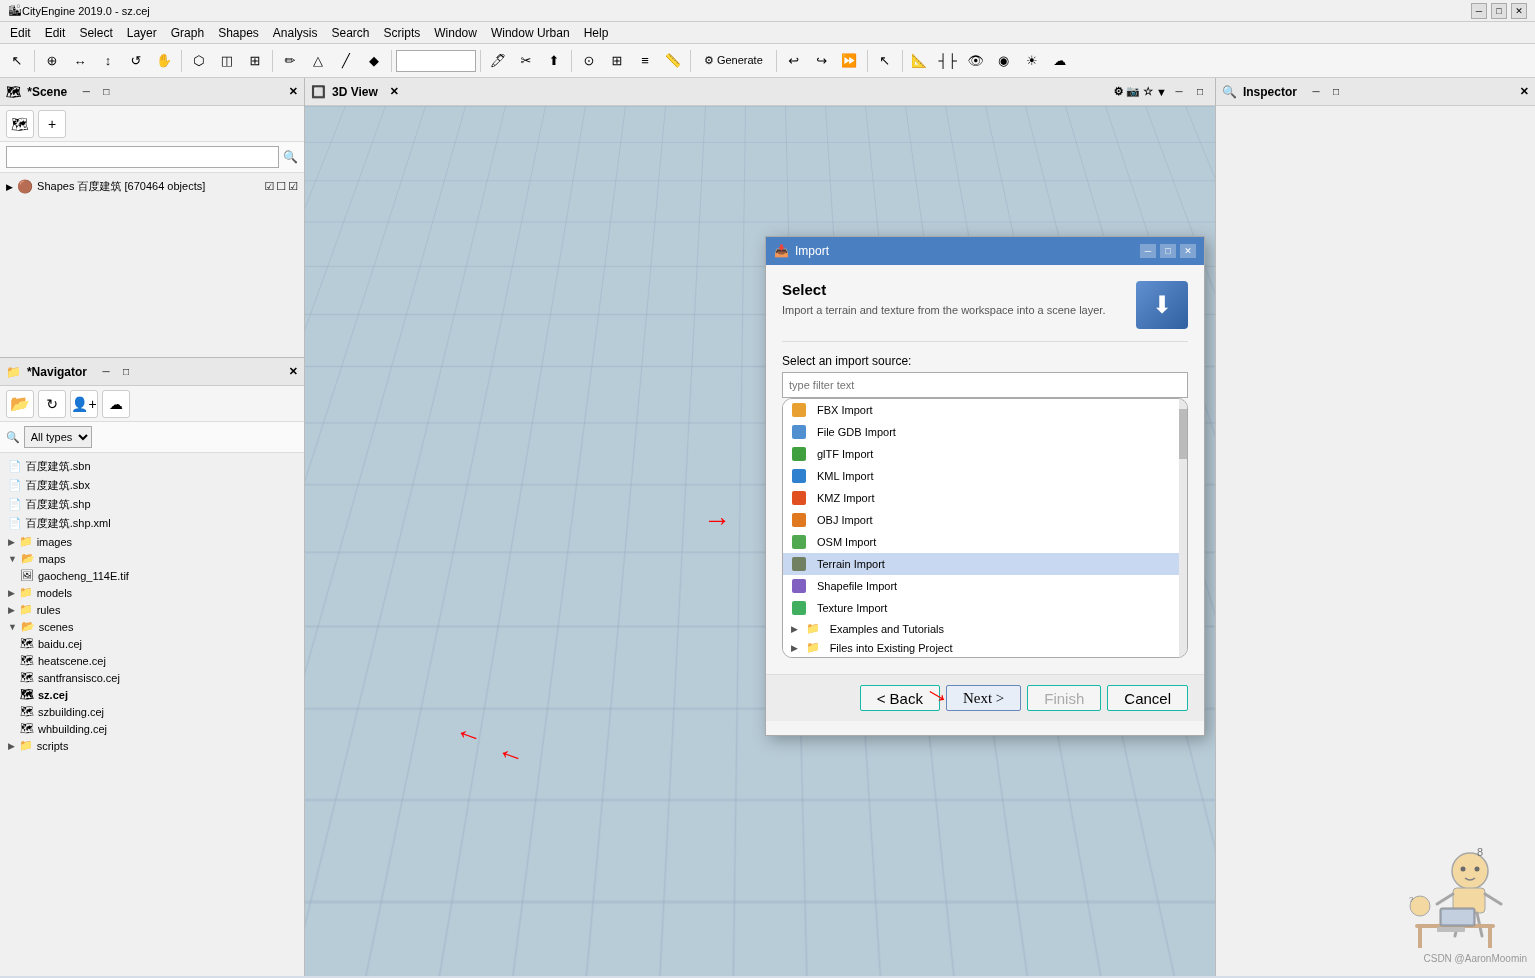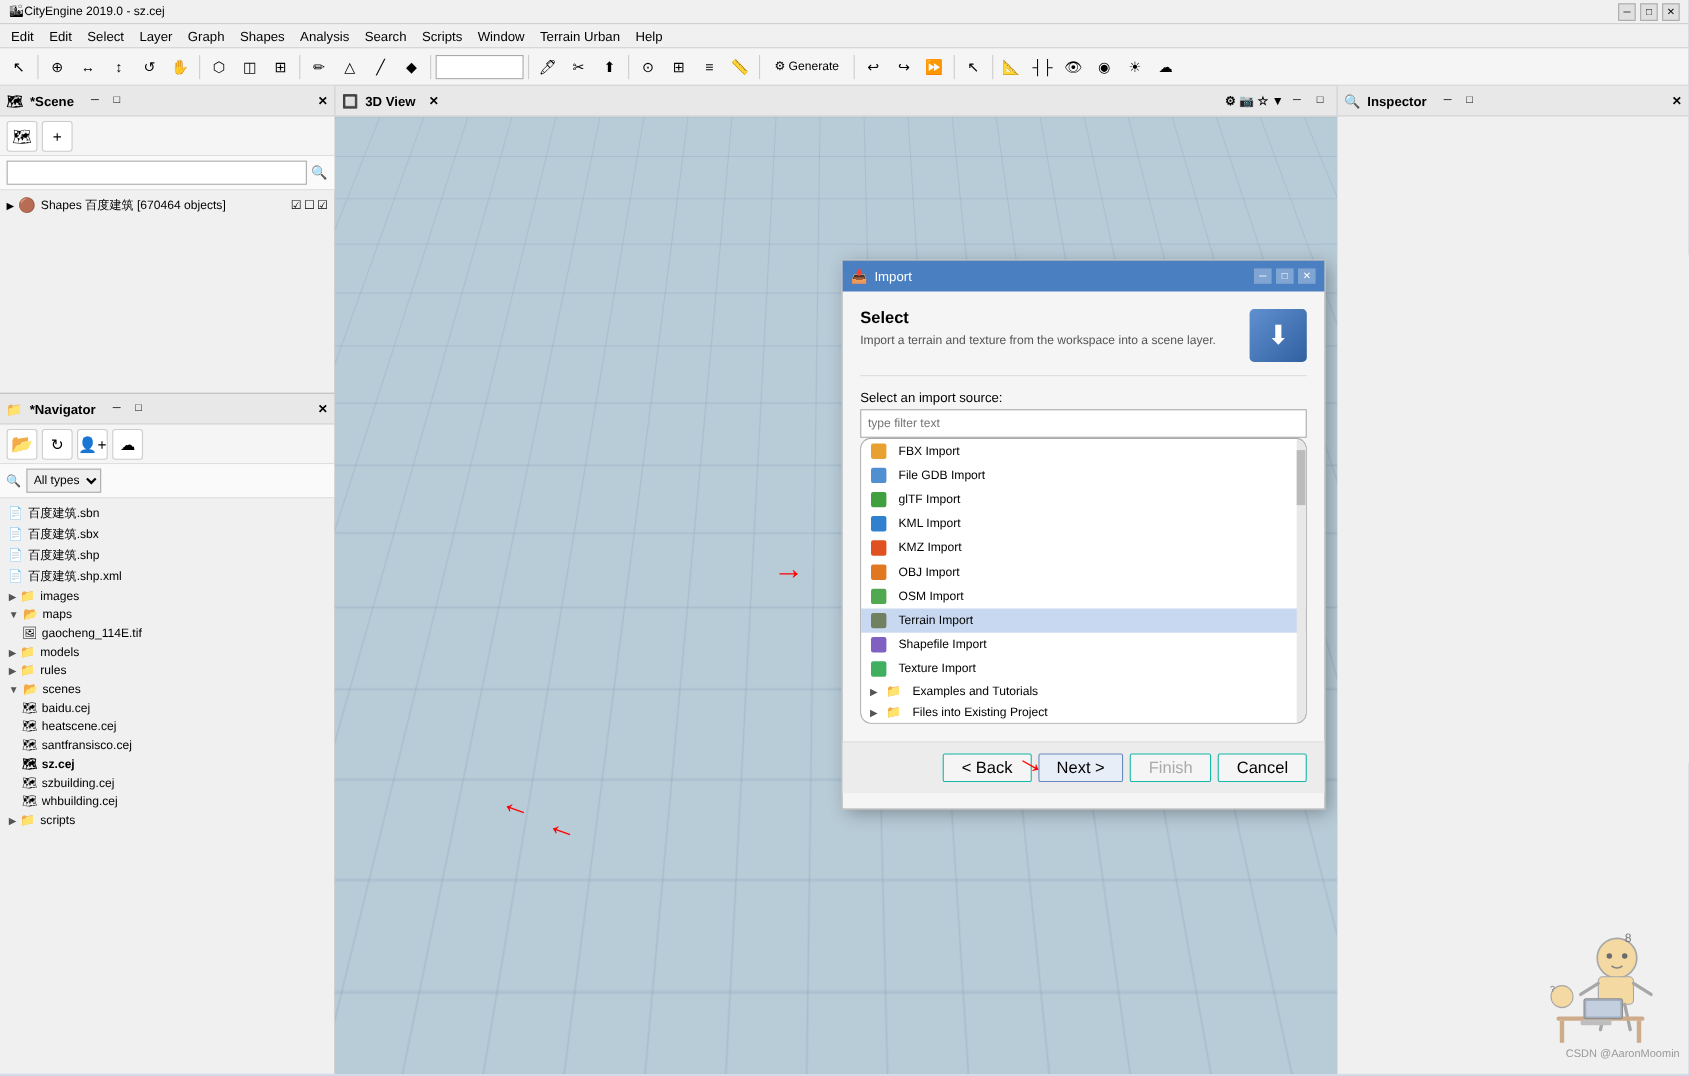--- a/index.html
+++ b/index.html
@@ -349,20 +349,21 @@
       padding: 0 16px;
       border: 1px solid #14b8a6;
       background: #f5f5f5;
       cursor: pointer;
       font-size: 15px;
       border-radius: 2px;
     }
     .dialog-btn.primary {
       background: #e8eef8;
       border-color: #6688bb;
+      font-family: Liberation Serif, serif;
     }
     .dialog-btn:disabled { color: #aaa; cursor: default; }
 
     
     .red-arrow {
       position: absolute;
       color: red;
       font-size: 24px;
       font-weight: bold;
       z-index: 200;
@@ -386,21 +387,21 @@
   <div class="menu-item">Edit</div>
   <div class="menu-item">Edit</div>
   <div class="menu-item">Select</div>
   <div class="menu-item">Layer</div>
   <div class="menu-item">Graph</div>
   <div class="menu-item">Shapes</div>
   <div class="menu-item">Analysis</div>
   <div class="menu-item">Search</div>
   <div class="menu-item">Scripts</div>
   <div class="menu-item">Window</div>
-  <div class="menu-item">Terrain Urban</div>
+  <div class="menu-item">Window Urban</div>
   <div class="menu-item">Help</div>
 </div>
 
 <div class="toolbar">
   <div class="toolbar-btn">↖</div>
   <div class="toolbar-sep"></div>
   <div class="toolbar-btn">⊕</div>
   <div class="toolbar-btn">↔</div>
   <div class="toolbar-btn">↕</div>
   <div class="toolbar-btn">↺</div>

